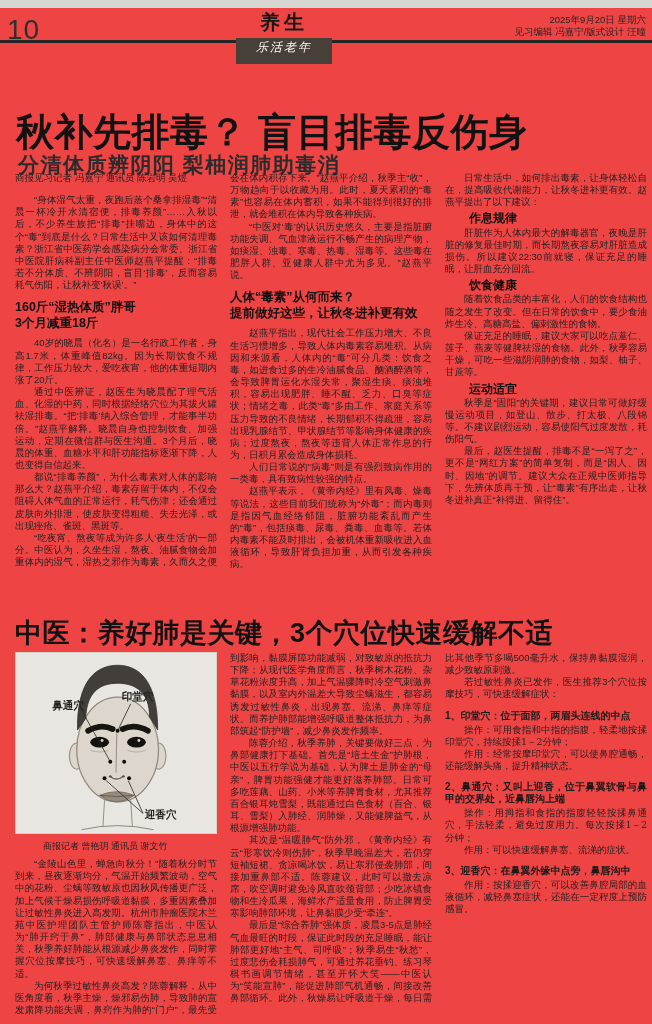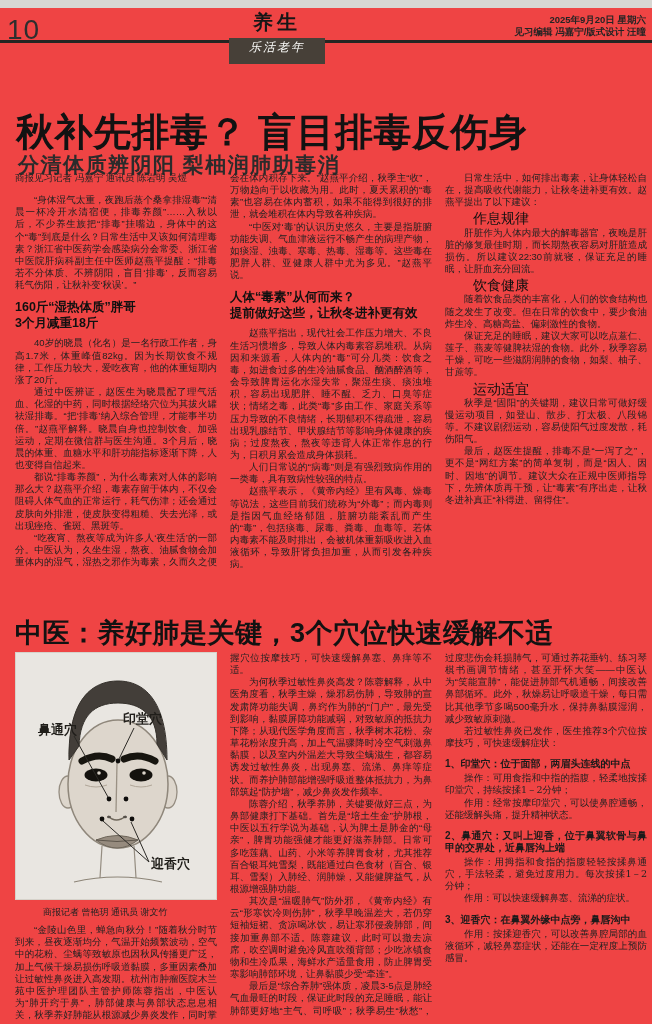--- a/index.html
+++ b/index.html
@@ -4,49 +4,49 @@
 <style>
   html,body{margin:0;padding:0;background:#d8d6d2;}
   #page{
     position:relative;width:652px;height:1024px;margin:8px auto;
     background:#ef4444;overflow:hidden;color:#1e1e1e;
     font-family:"Liberation Sans",sans-serif;
   }
   
   .pagenum{position:absolute;left:7px;top:6px;font-size:28px;color:#2e2e2e;letter-spacing:1px;}
   .header-rule{position:absolute;left:0;top:32px;width:652px;height:3px;background:#262522;}
-  .section-wrap{position:absolute;left:229px;top:1px;width:96px;text-align:center;z-index:2;}
+  .section-wrap{position:absolute;left:236px;top:1px;width:96px;text-align:center;z-index:2;}
   .section-title{font-size:20px;font-weight:bold;letter-spacing:4px;color:#161616;}
   .masthead-box{
     margin-top:2px;background:#474038;color:#fdfdfb;height:26px;line-height:19px;
     font-size:12px;font-family:"DejaVu Serif",serif;font-style:italic;letter-spacing:2px;
   }
-  .dateline{position:absolute;right:6px;top:6px;text-align:right;font-size:9.5px;line-height:12px;font-weight:bold;color:#242424;}
+  .dateline{position:absolute;right:6px;top:6px;text-align:right;font-size:9.5px;line-height:12px;font-weight:normal;color:#242424;}
   
   .a1-headline{position:absolute;left:16px;top:74px;font-size:38px;font-weight:900;color:#121212;letter-spacing:0.5px;white-space:nowrap;}
   .a1-deck{position:absolute;left:18px;top:126px;font-size:21px;color:#2b2b2b;letter-spacing:1.5px;white-space:nowrap;}
   .cols{
     position:absolute;left:15px;width:632px;
     column-count:3;column-gap:13px;column-fill:auto;overflow:hidden;
     font-size:9.5px;line-height:12.15px;text-align:justify;color:#222;
   }
   #a1-cols{top:164px;height:406px;}
   #a2-cols{top:644px;height:374px;}
   .blk{margin:0;}
   .blk-p{margin:0;text-indent:2em;font-weight:normal;font-size:9.5px;}
   .blk-byline{margin:0 0 10px;text-indent:0;font-size:9.5px;font-weight:normal;color:#222;}
   .blk-sub{font-size:12.5px;line-height:16px;margin:8px 0 6px;white-space:pre-line;text-indent:0;font-weight:bold;color:#101010;}
-  .blk-mini{font-size:14px;line-height:12.15px;margin:4px 0 2px;text-indent:2em;font-weight:normal;color:#101010;}
+  .blk-mini{font-size:12px;line-height:12.15px;margin:4px 0 2px;text-indent:2em;font-weight:bold;color:#101010;}
   .blk-kaihead{font-family:Liberation Sans, sans-serif;font-weight:bold;font-size:10px;line-height:12px;margin:9px 0 2px;text-indent:0;color:#1a1a1a;}
   .blk-kai{font-family:"DejaVu Serif",serif;margin:0;text-indent:2em;font-size:9.5px;}
   
   .a2-kicker{position:absolute;left:17px;top:567px;font-size:15px;color:#1b1b1b;letter-spacing:1px;white-space:nowrap;}
   .a2-headline{position:absolute;left:15px;top:589px;font-size:27px;font-weight:900;color:#121212;letter-spacing:0.5px;white-space:nowrap;}
   figure.acup{margin:0 0 6px;width:100%;break-inside:avoid;}
-  .fig-img{width:100%;height:248px;background:#e9e6e1;border:1px solid #d6d2ca;box-sizing:border-box;}
+  .fig-img{width:100%;height:182px;background:#e9e6e1;border:1px solid #d6d2ca;box-sizing:border-box;}
   figcaption{font-size:9px;margin-top:6px;color:#222;text-align:left;padding-left:28px;}
   svg{display:block;}
 </style>
 </head>
 <body>
 
 <div id="page">
 
   <div class="pagenum">10</div>
   <div class="header-rule"></div>

